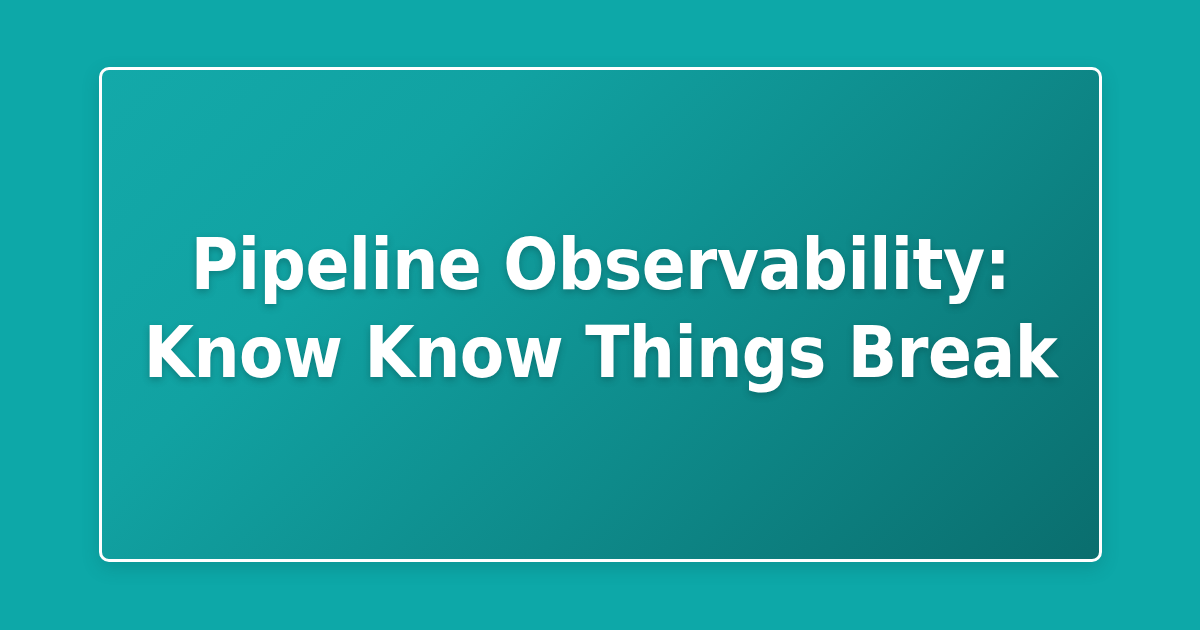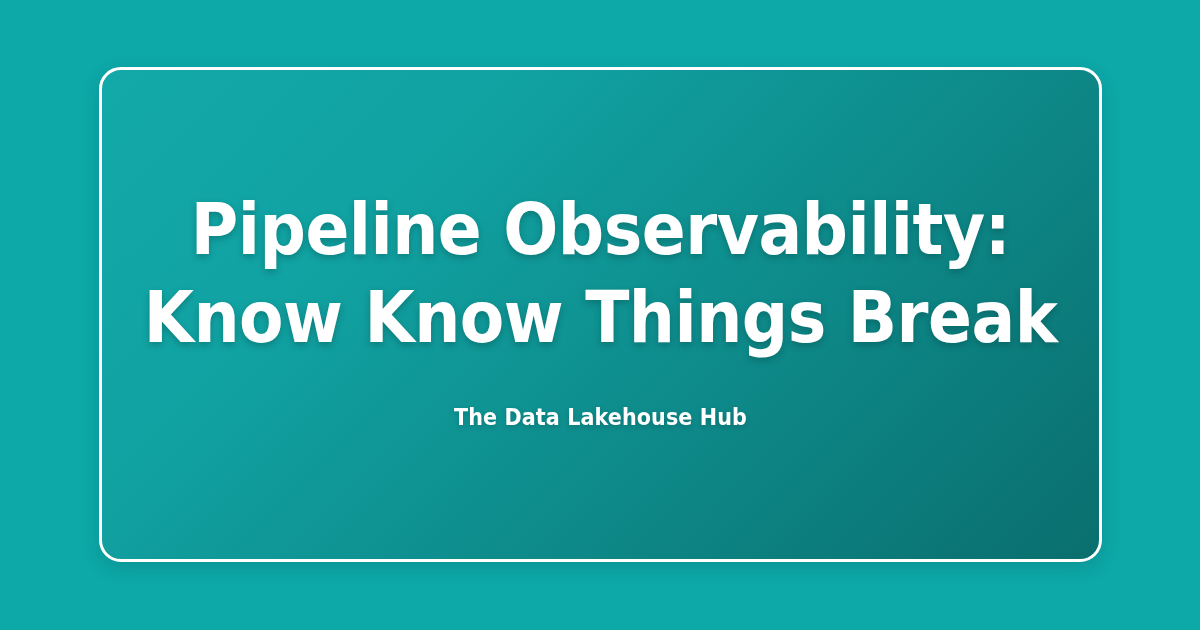--- a/index.html
+++ b/index.html
@@ -20,21 +20,21 @@
 
   
   #card {
     position: absolute;
     left: 99px;
     top: 67px;
     width: 1003px;
     height: 495px;
     box-sizing: border-box;
     border: 3px solid #ffffff;
-    border-radius: 22px;
+    border-radius: 10px;
     background: linear-gradient(135deg, #13a9a9 0%, #11a2a2 28%, #0e8a8a 62%, #0a6e6e 100%);
     box-shadow: 0 6px 18px rgba(0, 60, 60, 0.18);
     display: flex;
     flex-direction: column;
     align-items: center;
     justify-content: center;
   }
 
   
   #text-block {
@@ -78,19 +78,18 @@
 
   <div id="card">
 
     <div id="text-block">
 
       <h1 style="margin:0; padding:0; font-weight:700;">
         <span class="title-line">Pipeline Observability:</span>
         <span class="title-line">Know Know Things Break</span>
       </h1>
 
-      <span id="subtitle">The Data Lakehouse Hub</span>
 
     </div>
 
   </div>
 
 </div>
 
 </body></html>

